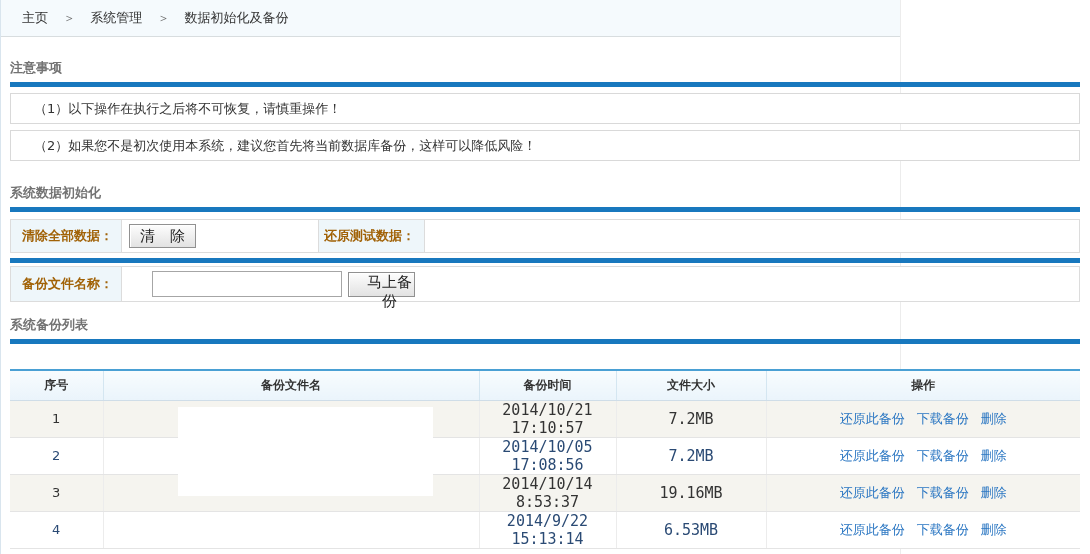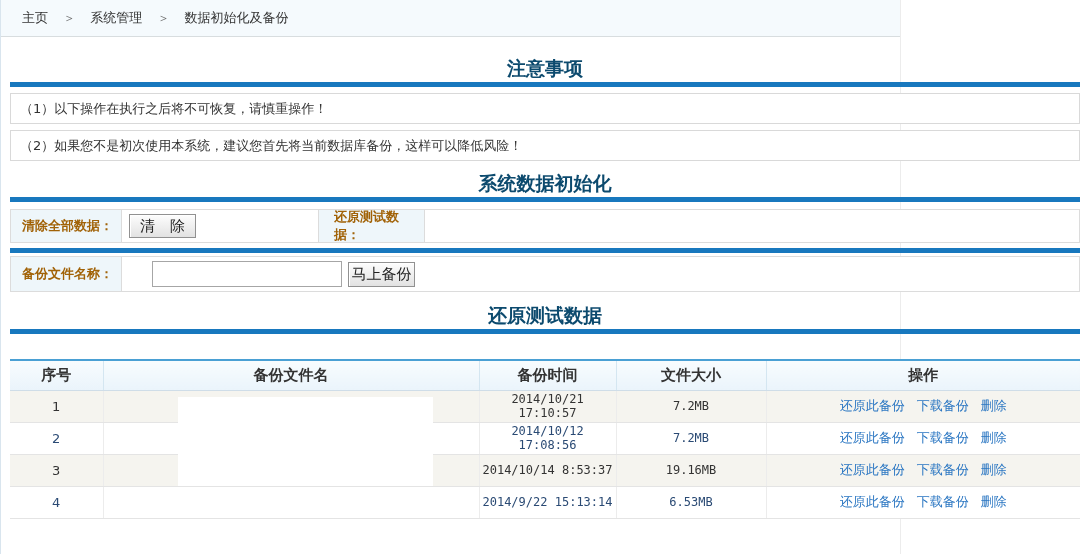--- a/index.html
+++ b/index.html
@@ -25,36 +25,36 @@
     white-space: nowrap;
   }
   .crumb-link { color: #333; cursor: pointer; }
   .crumb-sep { margin: 0 11px; color: #707070; font-size: 12px; }
   .crumb-current { color: #333; }
 
   .content { margin-left: 9px; width: 1070px; }
 
   .sec-title {
     margin: 0; padding: 0;
-    font-size: 19px; font-weight: bold;
-    color: #0c4a6e;
-    height: 18px; line-height: 18px; text-align: center;
+    font-size: 13px; font-weight: bold;
+    color: #737373;
+    height: 18px; line-height: 18px;
   }
   .mt-a { margin-top: 22px; }   
-  .mt-b { margin-top: 13px; }   
+  .mt-b { margin-top: 23px; }   
   .mt-c { margin-top: 18px; }   
   .mt-d { margin-top: 14px; }   
 
   .divider { height: 5px; background: #1878be; margin-top: 5px; }
 
   .note-box {
     border: 1px solid #d9d9d9;
     background: #fff;
     height: 31px; line-height: 29px;
-    padding-left: 9px;
+    padding-left: 23px;
     margin-top: 6px;
     color: #333;
   }
 
   
   .form-row {
     display: flex; align-items: stretch;
     border: 1px solid #dcdcdc;
     margin-top: 7px;
     height: 34px;
@@ -62,32 +62,32 @@
   }
   .form-row.tall { height: 36px; margin-top: 3px; gap: 24px; }
   .fcell { display: flex; align-items: center; background: #fff; }
   .fcell-label {
     background: #eef6fa;
     border-right: 1px solid #dcdcdc;
     font-weight: bold; color: #a16207;
   }
   .w-lbl1 { width: 111px; padding-left: 11px; }
   .w-btn1 { width: 197px; border-right: 1px solid #dcdcdc; padding-left: 7px; }
-  .w-lbl2 { width: 106px; padding-left: 15px; }
+  .w-lbl2 { width: 106px; padding-left: 5px; }
   .grow { flex: 1; padding-left: 6px; }
 
   .btn {
     width: 67px; height: 24px;
     border: 1px solid #919191;
     background: linear-gradient(#fdfdfd, #e2e2e2);
     box-shadow: inset 1px 1px 0 #ffffff;
     font-family: inherit; font-size: 15px; color: #222;
     cursor: pointer; padding: 0;
   }
-  .btn-backup { height: 25px; }
+  .btn-backup { height: 25px; padding-left: 16px; }
 
   .txt {
     width: 190px; height: 26px;
     border: 1px solid #a6a6a6;
     background: #fff;
     margin-right: 6px;
     font-family: inherit; font-size: 13px;
     padding: 0 4px;
   }
 
@@ -95,35 +95,35 @@
   .table-wrap { position: relative; margin-top: 25px; width: 1070px; }
   table {
     width: 100%; border-collapse: collapse; table-layout: fixed;
     border-top: 2px solid #4aa0d4;
   }
   th {
     height: 30px;
     background: linear-gradient(#f8fcfe, #eaf4fb);
     border-bottom: 1px solid #cfdde8;
     border-right: 1px solid #d4e6f1;
-    font-weight: bold; font-size: 15px; color: #333;
+    font-weight: bold; font-size: 12px; color: #333;
     text-align: center; padding: 0;
   }
   th:last-child { border-right: none; }
   td {
     height: 32px;
     border-bottom: 1px solid #e4e4e4;
     border-right: 1px solid #ececec;
     text-align: center; padding: 0;
     font-size: 13px;
   }
   td:last-child { border-right: none; }
   tr.odd td  { background: #f5f4ef; color: #333; }
   tr.even td { background: #ffffff; color: #2a4a74; }
-  .c-time, .c-size { font-family: "DejaVu Sans Mono", monospace; font-size: 12px; }
+  .c-time, .c-size { font-family: "DejaVu Sans Mono", monospace; font-size: 15px; }
   .c-act a { color: #2a76c2; text-decoration: none; margin: 0 6px; cursor: pointer; }
   .redact {
     position: absolute; left: 168px; top: 38px;
     width: 255px; height: 89px; background: #ffffff;
   }
 </style>
 </head>
 <body>
 
 <div class="page">
@@ -155,21 +155,21 @@
 
     <div class="divider"></div>
     <div class="form-row tall">
       <div class="fcell fcell-label w-lbl1">备份文件名称：</div>
       <div class="fcell grow">
         <input class="txt" type="text" value="" style="">
         <button class="btn btn-backup">马上备份</button>
       </div>
     </div>
 
-    <h3 class="sec-title mt-d">还原测试数据</h3>
+    <h3 class="sec-title mt-d">系统备份列表</h3>
     <div class="divider"></div>
 
     <div class="table-wrap">
       <table>
         <colgroup>
           <col style="width:93px">
             <col style="width:376px">
             <col style="width:137px">
             <col style="width:150px">
             <col>
@@ -189,21 +189,21 @@
             <td class="c-file"></td>
             <td class="c-time">2014/10/21 17:10:57</td>
             <td class="c-size">7.2MB</td>
             <td class="c-act">
               <a>还原此备份</a><a>下载备份</a><a>删除</a>
             </td>
           </tr>
           <tr class="even">
             <td class="c-no">2</td>
             <td class="c-file"></td>
-            <td class="c-time">2014/10/12 17:08:56</td>
+            <td class="c-time">2014/10/05 17:08:56</td>
             <td class="c-size">7.2MB</td>
             <td class="c-act">
               <a>还原此备份</a><a>下载备份</a><a>删除</a>
             </td>
           </tr>
           <tr class="odd">
             <td class="c-no">3</td>
             <td class="c-file"></td>
             <td class="c-time">2014/10/14 8:53:37</td>
             <td class="c-size">19.16MB</td>

